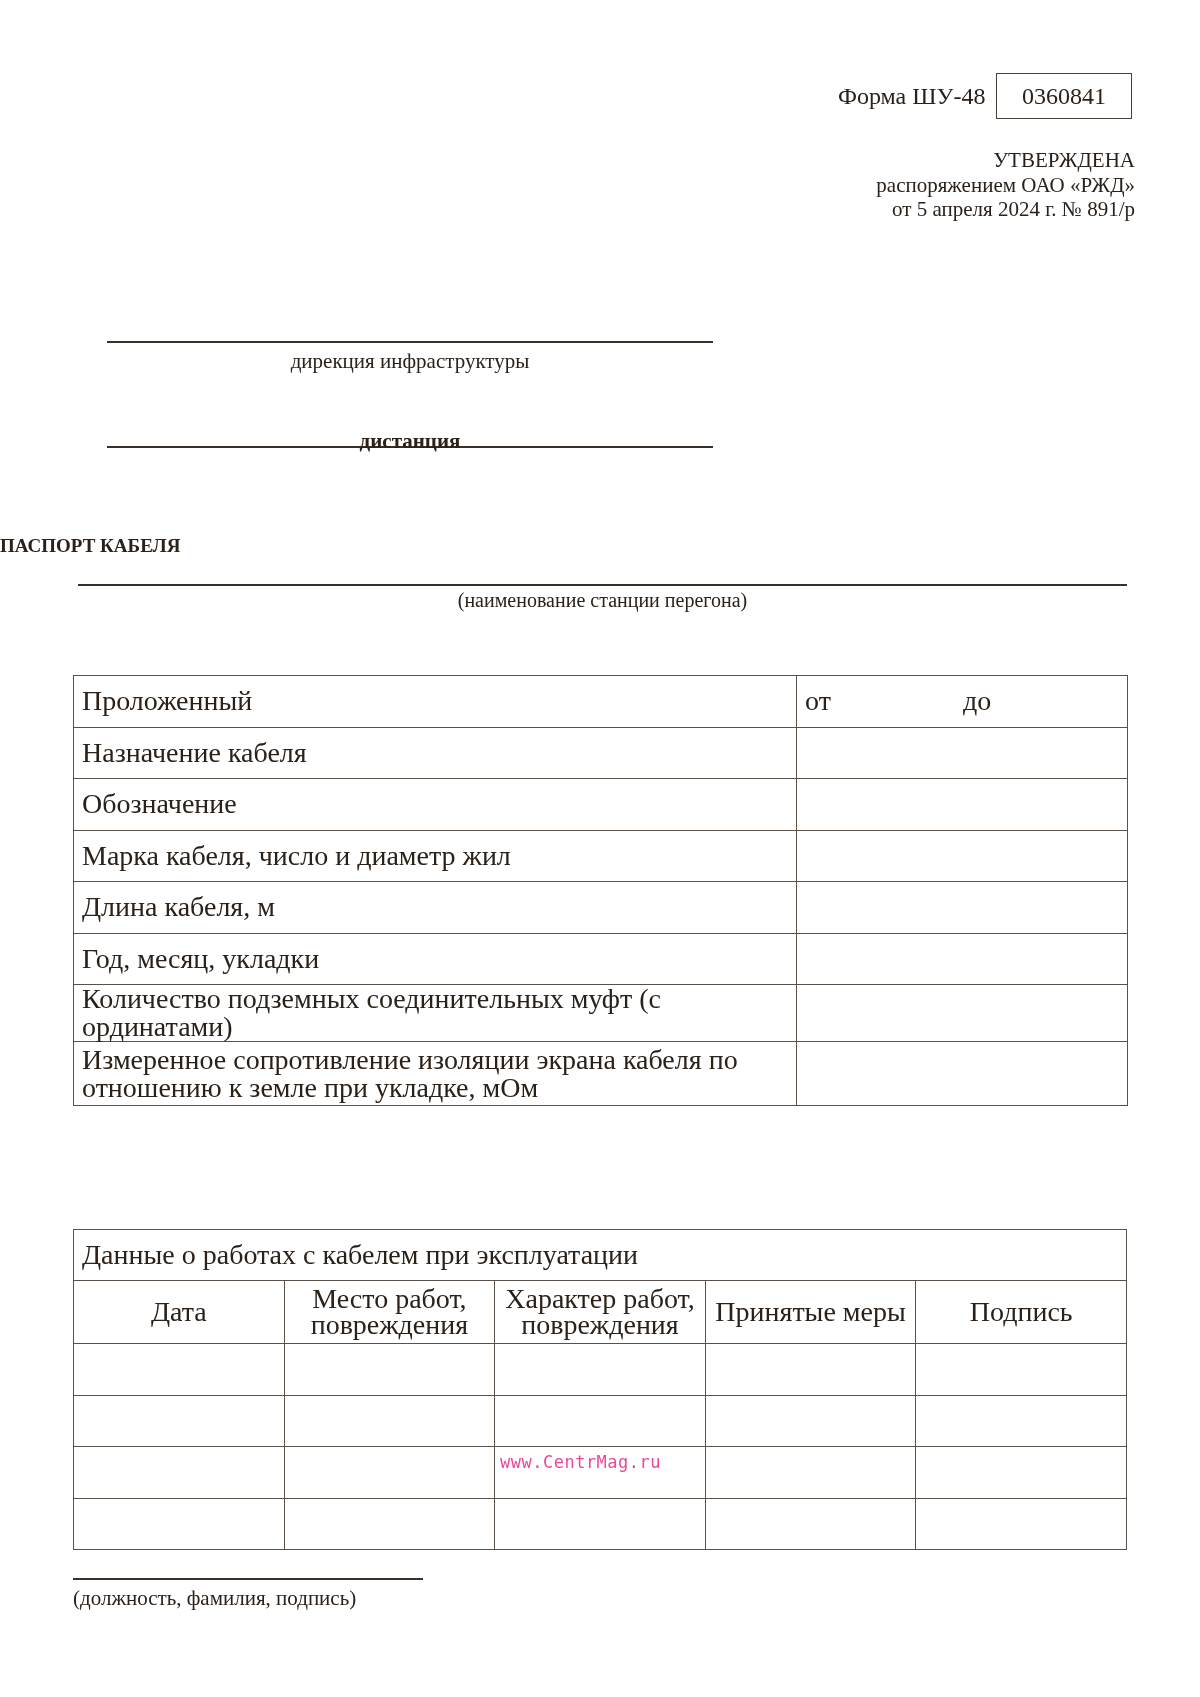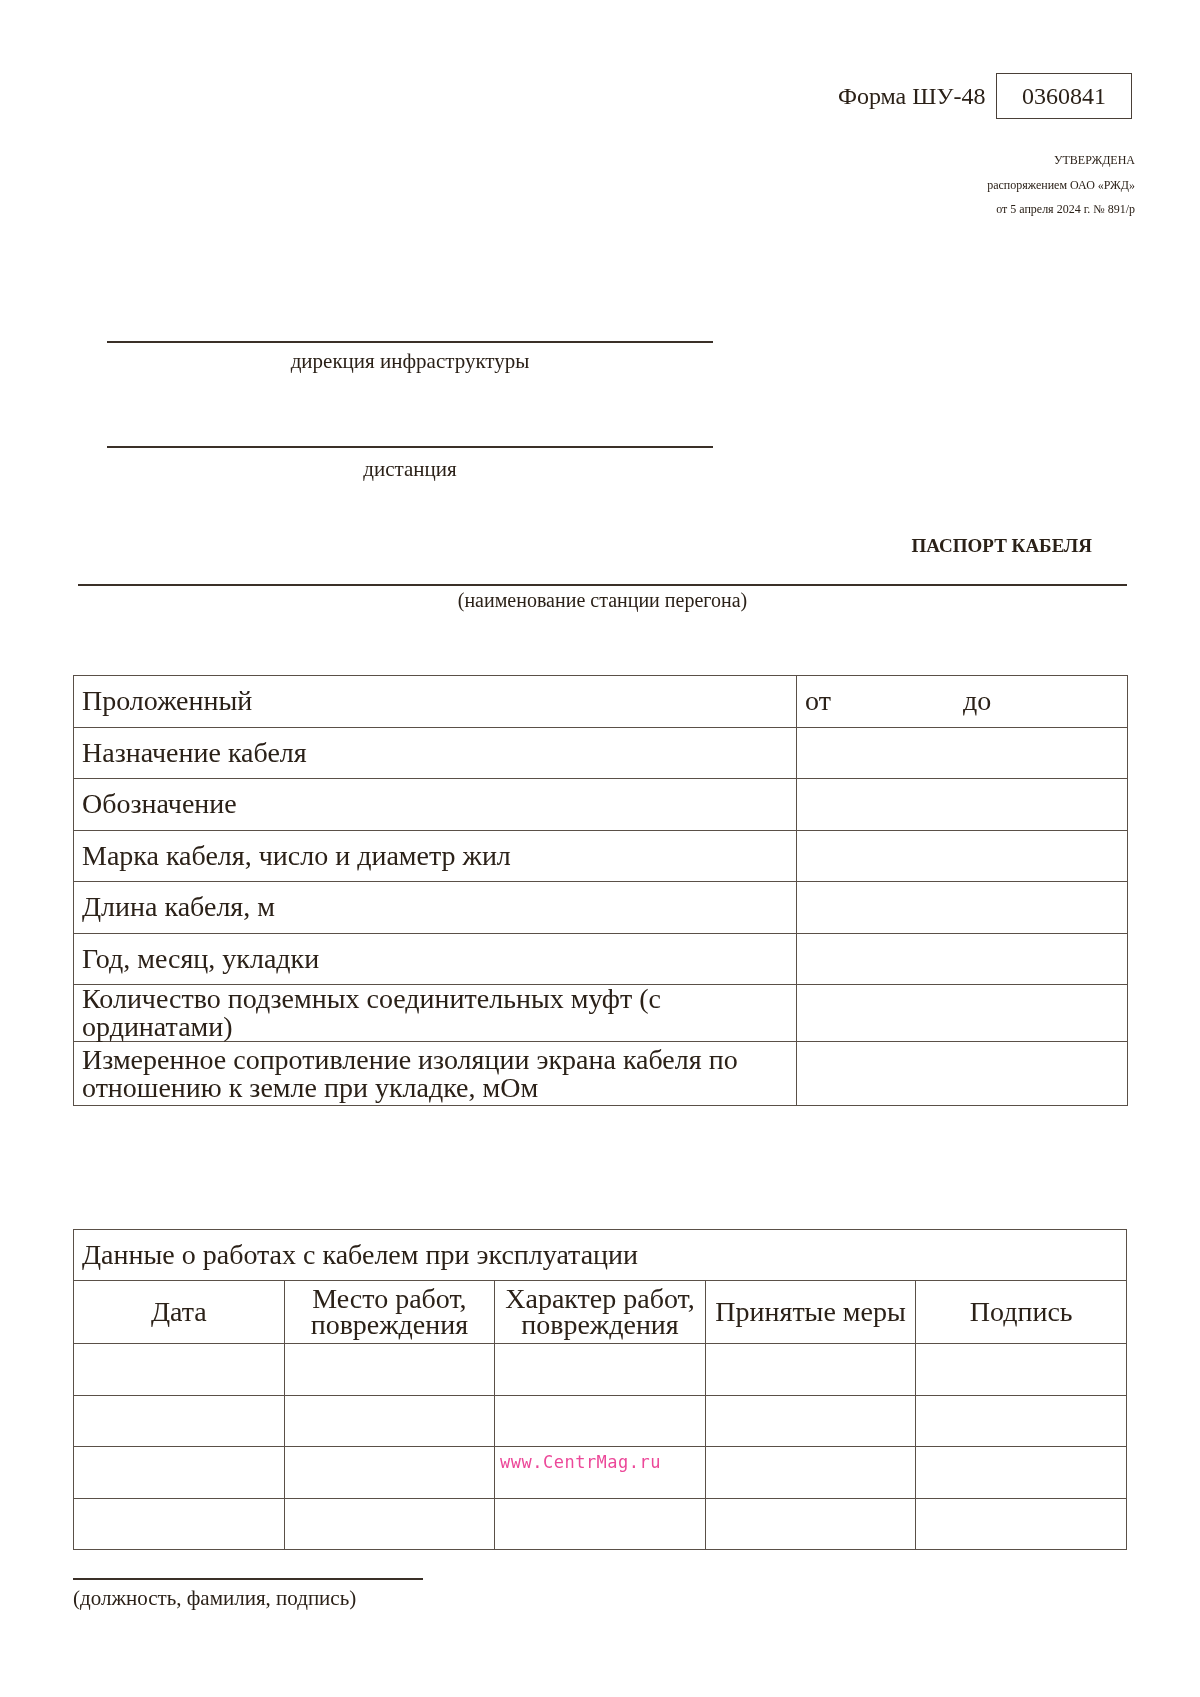--- a/index.html
+++ b/index.html
@@ -8,24 +8,24 @@
     font-family: "Liberation Serif", "DejaVu Serif", serif;
     color: #2b2118;
   }
   .abs { position: absolute; }
   .form-label { left: 838px; top: 80px; font-size: 24px; line-height: 32px; font-family: Liberation Serif, serif; }
   .form-box {
     left: 996px; top: 73px; width: 136px; height: 46px;
     border: 1.5px solid #4a4038; box-sizing: border-box;
     font-size: 24px; line-height: 44px; text-align: center;
   }
-  .approved { right: 65px; top: 148px; text-align: right; font-size: 12px; line-height: 24.5px; }
+  .approved { right: 65px; top: 148px; text-align: right; font-size: 21px; line-height: 24.5px; }
   .line { background: #3a3028; height: 1.5px; }
   .caption { font-size: 21px; text-align: center; }
-  .title { left: 0; width: 1092px; top: 535px; text-align: right; font-weight: bold; font-size: 19px; }
+  .title { left: 0; width: 1092px; top: 535px; text-align: left; font-weight: bold; font-size: 19px; }
   table.grid {
     position: absolute; border-collapse: collapse; table-layout: fixed;
     font-size: 28px;
   }
   table.grid td {
     border: 1.5px solid #5a5048; padding: 0 8px; vertical-align: middle;
     line-height: 28px;
   }
   #t1 { left: 73px; top: 675px; width: 1055px; }
   #t1 tr { height: 51.5px; }
@@ -52,21 +52,21 @@
 <div class="abs approved">
   <div>УТВЕРЖДЕНА</div>
   <div>распоряжением ОАО «РЖД»</div>
   <div>от 5 апреля 2024 г. № 891/р</div>
 </div>
 
 <div class="abs line" style="left:107px; top:341px; width:606px;"></div>
 <div class="abs caption" style="left:107px; width:606px; top:349px;">дирекция инфраструктуры</div>
 
 <div class="abs line" style="left:107px; top:446px; width:606px;"></div>
-<div class="abs caption" style="left:107px; width:606px; top:457px; margin-top:0; padding-top:0; transform: translateY(0);">дистанция</div>
+<div class="abs caption" style="left:107px; width:606px; top:429px; margin-top:0; padding-top:0; transform: translateY(0); font-weight: bold;">дистанция</div>
 
 <div class="abs title">ПАСПОРТ КАБЕЛЯ</div>
 <div class="abs line" style="left:78px; top:584px; width:1049px;"></div>
 <div class="abs caption" style="left:78px; width:1049px; top:589px; font-size:20px;">(наименование станции перегона)</div>
 
 <table class="grid" id="t1">
   <tbody>
       <tr>
     <td>Проложенный</td>
     <td class="val-cell">

